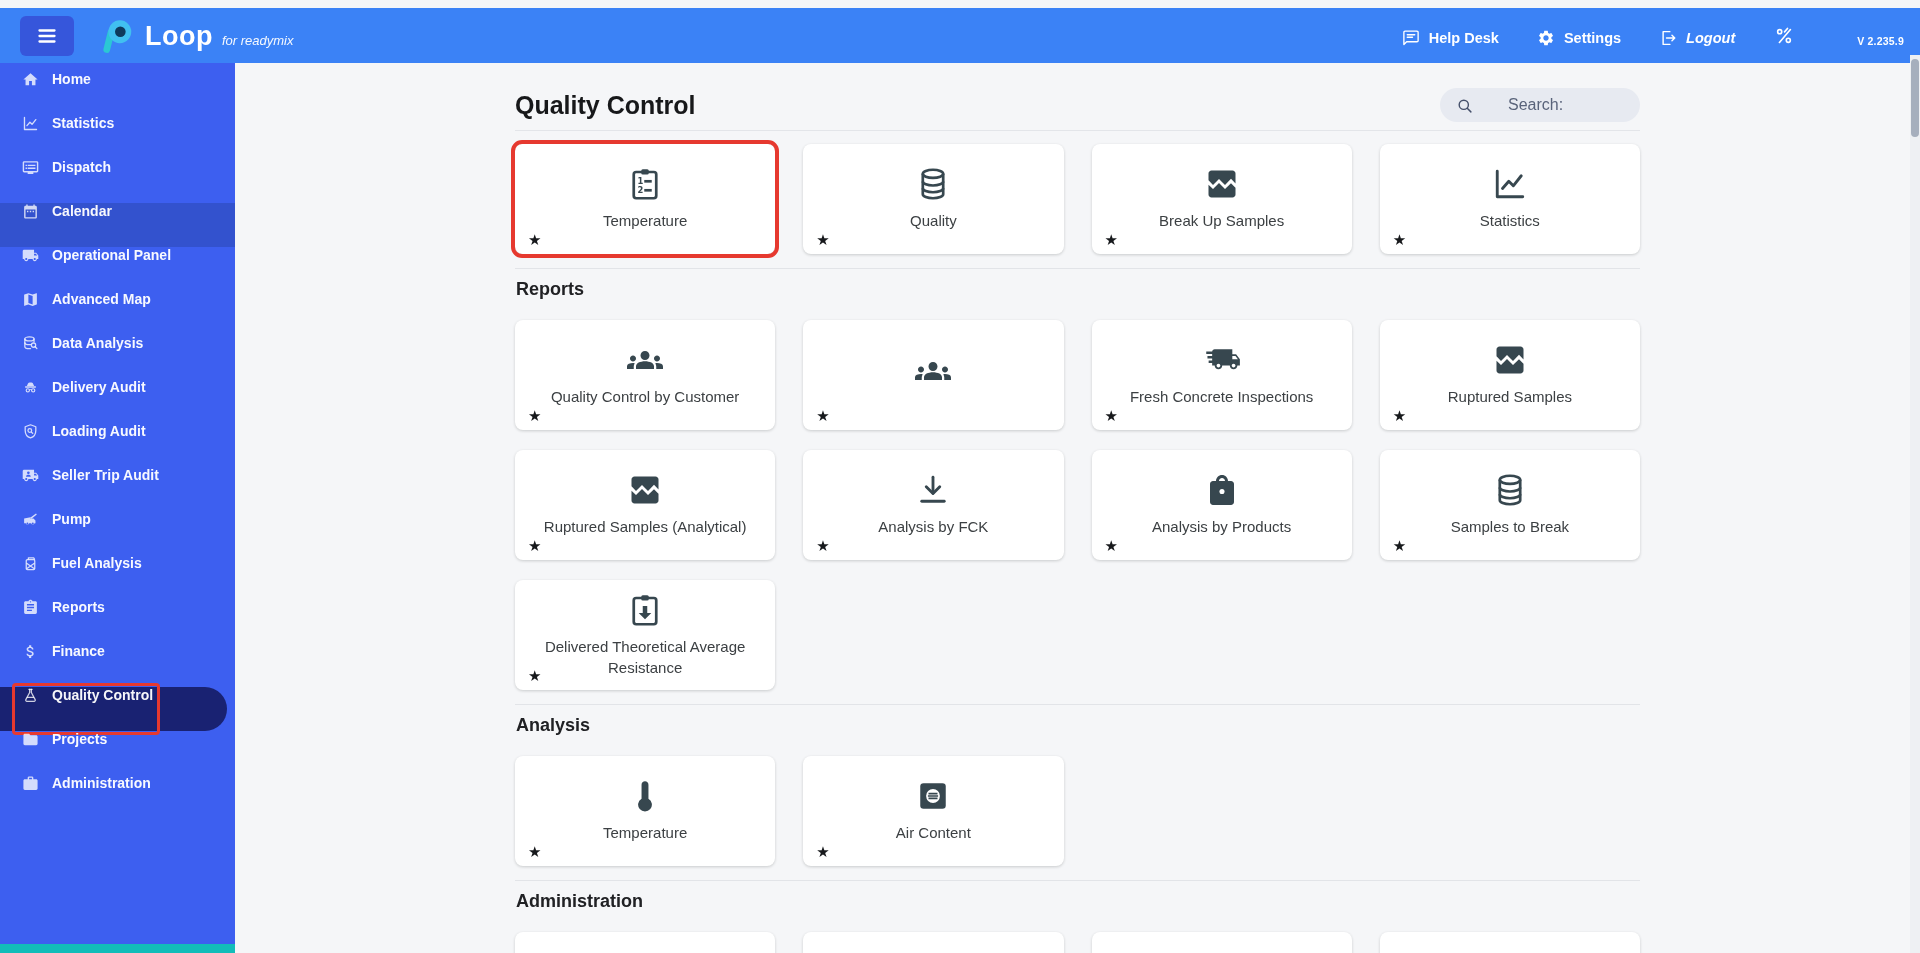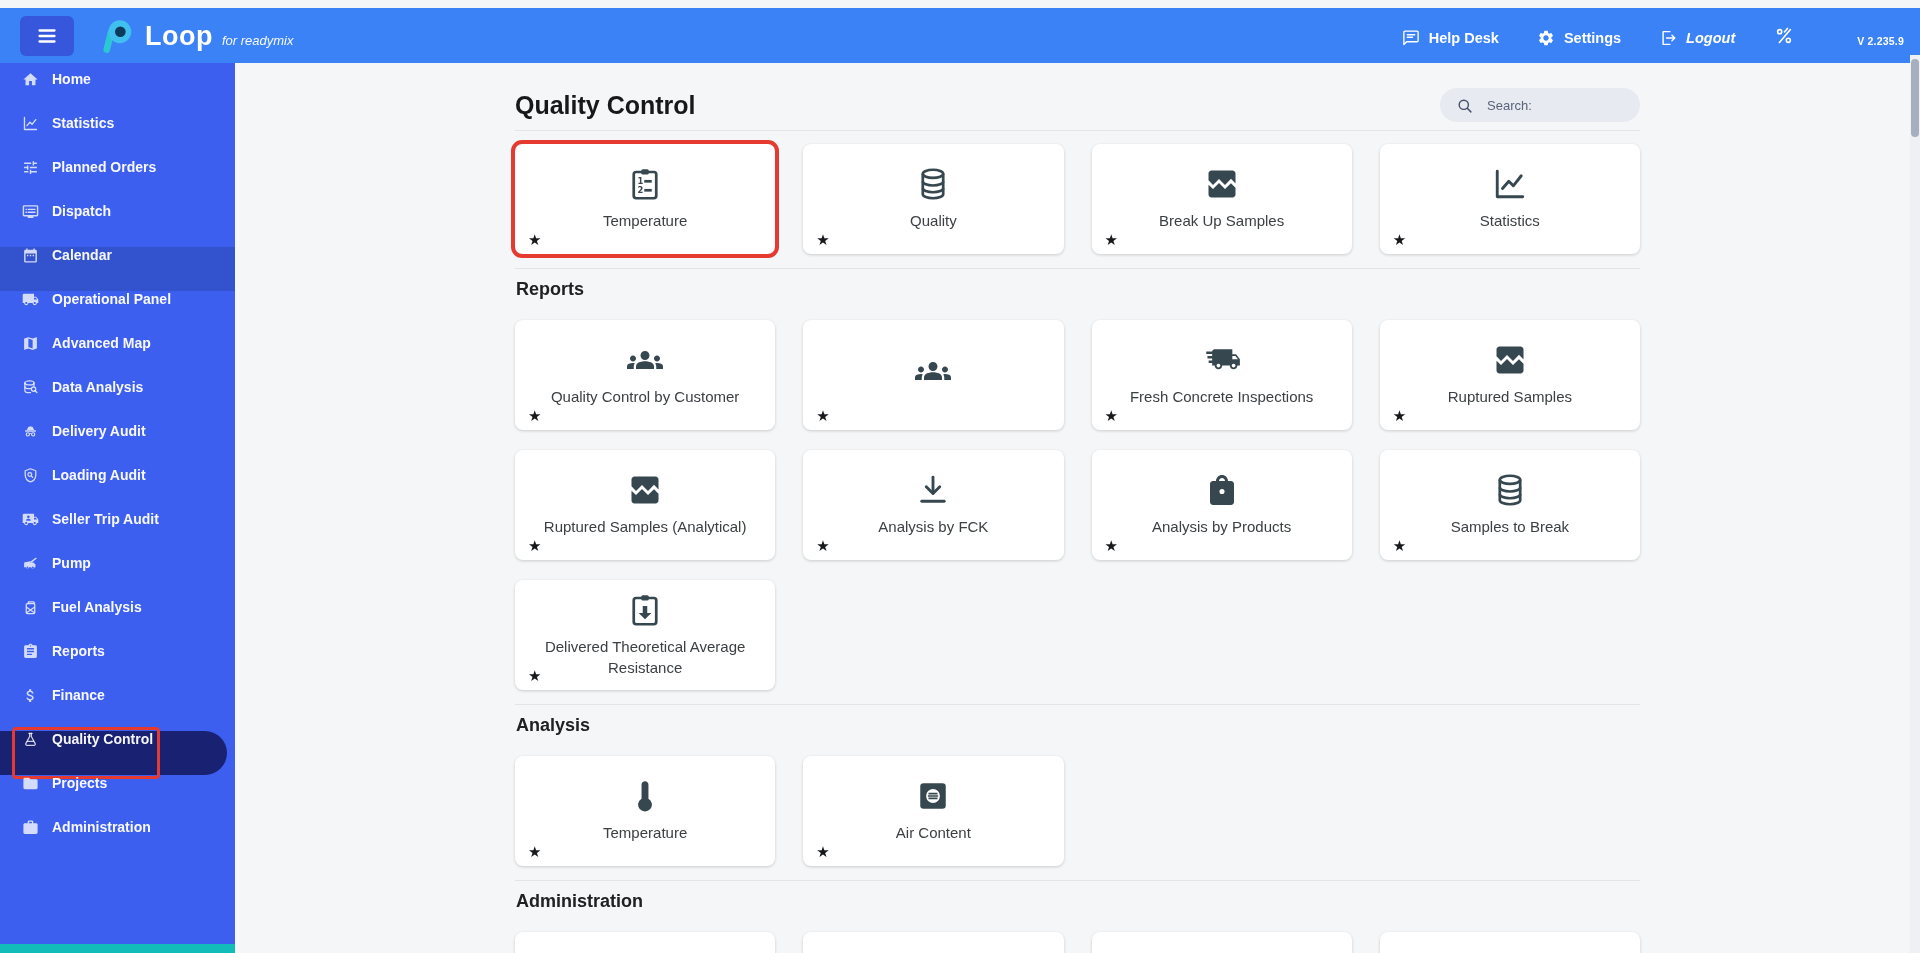--- a/index.html
+++ b/index.html
@@ -43,22 +43,22 @@
   
   .main{position:absolute;top:55px;left:235px;width:1685px;height:898px;overflow:hidden;}
   .container{width:1125px;margin:0 auto;}
   .page-head{display:flex;align-items:center;justify-content:space-between;padding-top:25px;height:50px;
     border-bottom:1px solid #E3E5E9;}
   .page-title{font-size:25px;font-weight:700;color:#17181A;margin:0;}
   .search-box{display:flex;align-items:center;gap:12px;background:#E7EAF1;border-radius:17px;height:34px;
     padding:0 16px;width:200px;box-sizing:border-box;}
   .search-box .search-glyph{width:17px;height:17px;color:#45506B;flex:none;}
   .search-box .search-glyph svg{width:100%;height:100%;display:block;}
-  .search-input{border:none;background:transparent;outline:none;font-size:13px;color:#0369a1;width:140px;
-    font-family:inherit;}
+  .search-input{border:none;background:transparent;outline:none;font-size:16px;color:#0369a1;width:140px;
+    font-family:inherit;margin-left:21px;}
   .search-input::placeholder{color:#59637A;opacity:1;}
 
   .section-divider{border-top:1px solid #E2E4E8;margin-top:14px;}
   .section-heading{font-size:18px;font-weight:700;color:#202124;margin:10px 0 20px 1px;}
   .tile-grid{display:grid;grid-template-columns:repeat(4,1fr);column-gap:28px;row-gap:20px;}
   .section.first .tile-grid{margin-top:13px;}
 
   .tile{position:relative;background:#fff;border-radius:8px;box-shadow:0 1px 3px rgba(32,33,36,.20);
     height:110px;display:flex;flex-direction:column;align-items:center;justify-content:center;
     padding:8px 16px;box-sizing:border-box;cursor:pointer;}
@@ -148,28 +148,20 @@
             <svg viewBox="0 0 24 24" fill="none" stroke="currentColor" stroke-width="1.9" stroke-linecap="round" stroke-linejoin="round">
               <path d="M3.5 3.5v17h17"></path>
               <path d="M7 15l4.2-4.8 3 3L19.5 6.5"></path>
             </svg>
           </span>
           <span class="side-label">Statistics</span>
         </div>
         <div class="side-item">
           <span class="side-icon">
             <svg viewBox="0 0 24 24">
-              <path fill="currentColor" d="M3 17v2h6v-2H3zM3 5v2h10V5H3zm10 16v-2h8v-2h-8v-2h-2v6h2zM7 9v2H3v2h4v2h2V9H7zm14 4v-2H11v2h10zm-6-4h2V7h4V5h-4V3h-2v6z"></path>
-            </svg>
-          </span>
-          <span class="side-label">Planned Orders</span>
-        </div>
-        <div class="side-item">
-          <span class="side-icon">
-            <svg viewBox="0 0 24 24">
               <path fill="currentColor" d="M21 3H3c-1.11 0-2 .89-2 2v12c0 1.1.89 2 2 2h5v2h8v-2h5c1.1 0 2-.9 2-2V5c0-1.11-.9-2-2-2zm0 14H3V5h18v12zm-2-9H8v2h11V8zm0 4H8v2h11v-2zM7 8H5v2h2V8zm0 4H5v2h2v-2z"></path>
             </svg>
           </span>
           <span class="side-label">Dispatch</span>
         </div>
         <div class="side-item active-soft">
           <span class="side-icon">
             <svg viewBox="0 0 24 24">
               <path fill="currentColor" d="M9 11H7v2h2v-2zm4 0h-2v2h2v-2zm4 0h-2v2h2v-2zm2-7h-1V2h-2v2H8V2H6v2H5c-1.11 0-1.99.9-1.99 2L3 20c0 1.1.89 2 2 2h14c1.1 0 2-.9 2-2V6c0-1.1-.9-2-2-2zm0 16H5V9h14v11z"></path>
             </svg>

